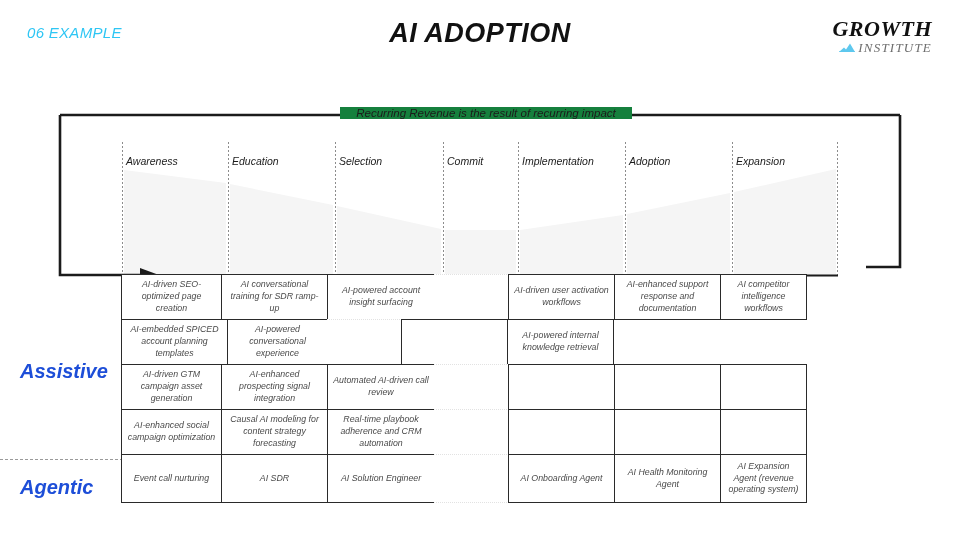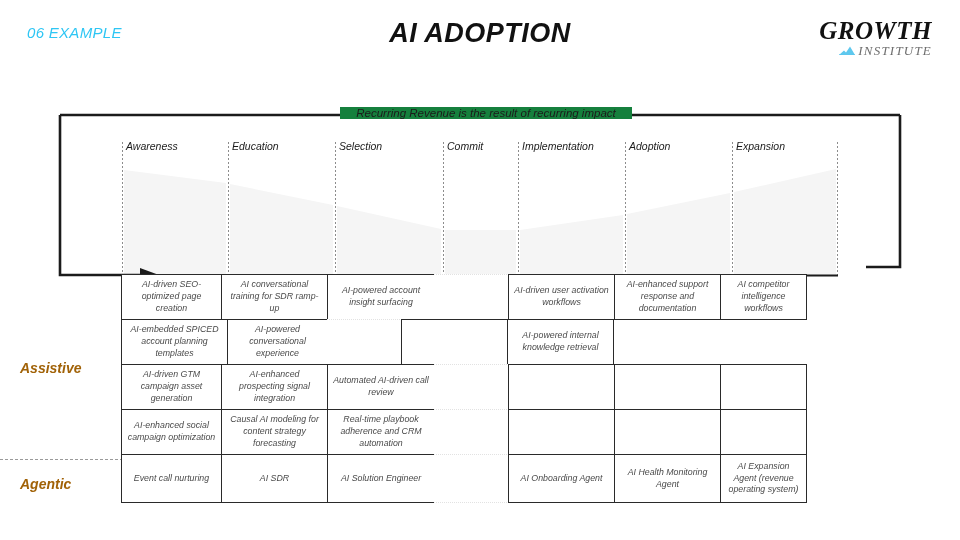--- a/index.html
+++ b/index.html
@@ -15,21 +15,21 @@
     position:absolute;left:27px;top:24px;
     font-size:15px;letter-spacing:.3px;color:#2EC6F4;font-weight:400;
   }
   .title{
     position:absolute;left:0;top:18px;width:960px;text-align:center;
     font-size:27px;font-weight:bold;color:#111;letter-spacing:.5px;
   }
   .logo{position:absolute;right:28px;top:18px;text-align:right;line-height:1;}
   .logo-main{
     font-family:"Liberation Serif","DejaVu Serif",serif;
-    font-size:25px;font-weight:bold;color:#111;letter-spacing:.5px;
+    font-size:22px;font-weight:bold;color:#111;letter-spacing:.5px;
   }
   .logo-sub-wrap{display:flex;align-items:center;justify-content:flex-end;margin-top:1px;}
   .logo-mark{width:16px;height:9px;margin-right:3px;display:block;}
   .logo-sub{
     font-family:"Liberation Serif","DejaVu Serif",serif;
     font-size:13px;color:#6d6d6d;letter-spacing:1.2px;
   }
 
   
   .bracket-caption{
@@ -37,27 +37,27 @@
     font-size:11.5px;color:#1b1b1b;background:#15803d;padding:0 6px;
     z-index:4;
   }
   .bracket{position:absolute;left:55px;top:110px;width:855px;height:170px;z-index:2;}
 
   
   .funnel{position:absolute;left:0;top:140px;width:960px;height:140px;z-index:1;}
 
   .stage-labels{position:absolute;left:0;top:140px;width:960px;height:24px;z-index:3;}
   .stage-label{
-    position:absolute;top:0;font-size:10.5px;color:#1b1b1b;font-weight:500;
+    position:absolute;top:15px;font-size:10.5px;color:#1b1b1b;font-weight:500;
     white-space:nowrap;
   }
 
   
   .side-label{
-    position:absolute;font-size:14px;font-weight:bold;color:#a16207;
+    position:absolute;font-size:20px;font-weight:bold;color:#1d4ed8;
   }
   #lbl-assistive{left:20px;top:360px;}
   #lbl-agentic{left:20px;top:476px;}
 
   .divider-dots{
     position:absolute;left:0;top:459px;width:123px;height:1px;
     border-top:1px dashed #9a9a9a;
   }
 
   

